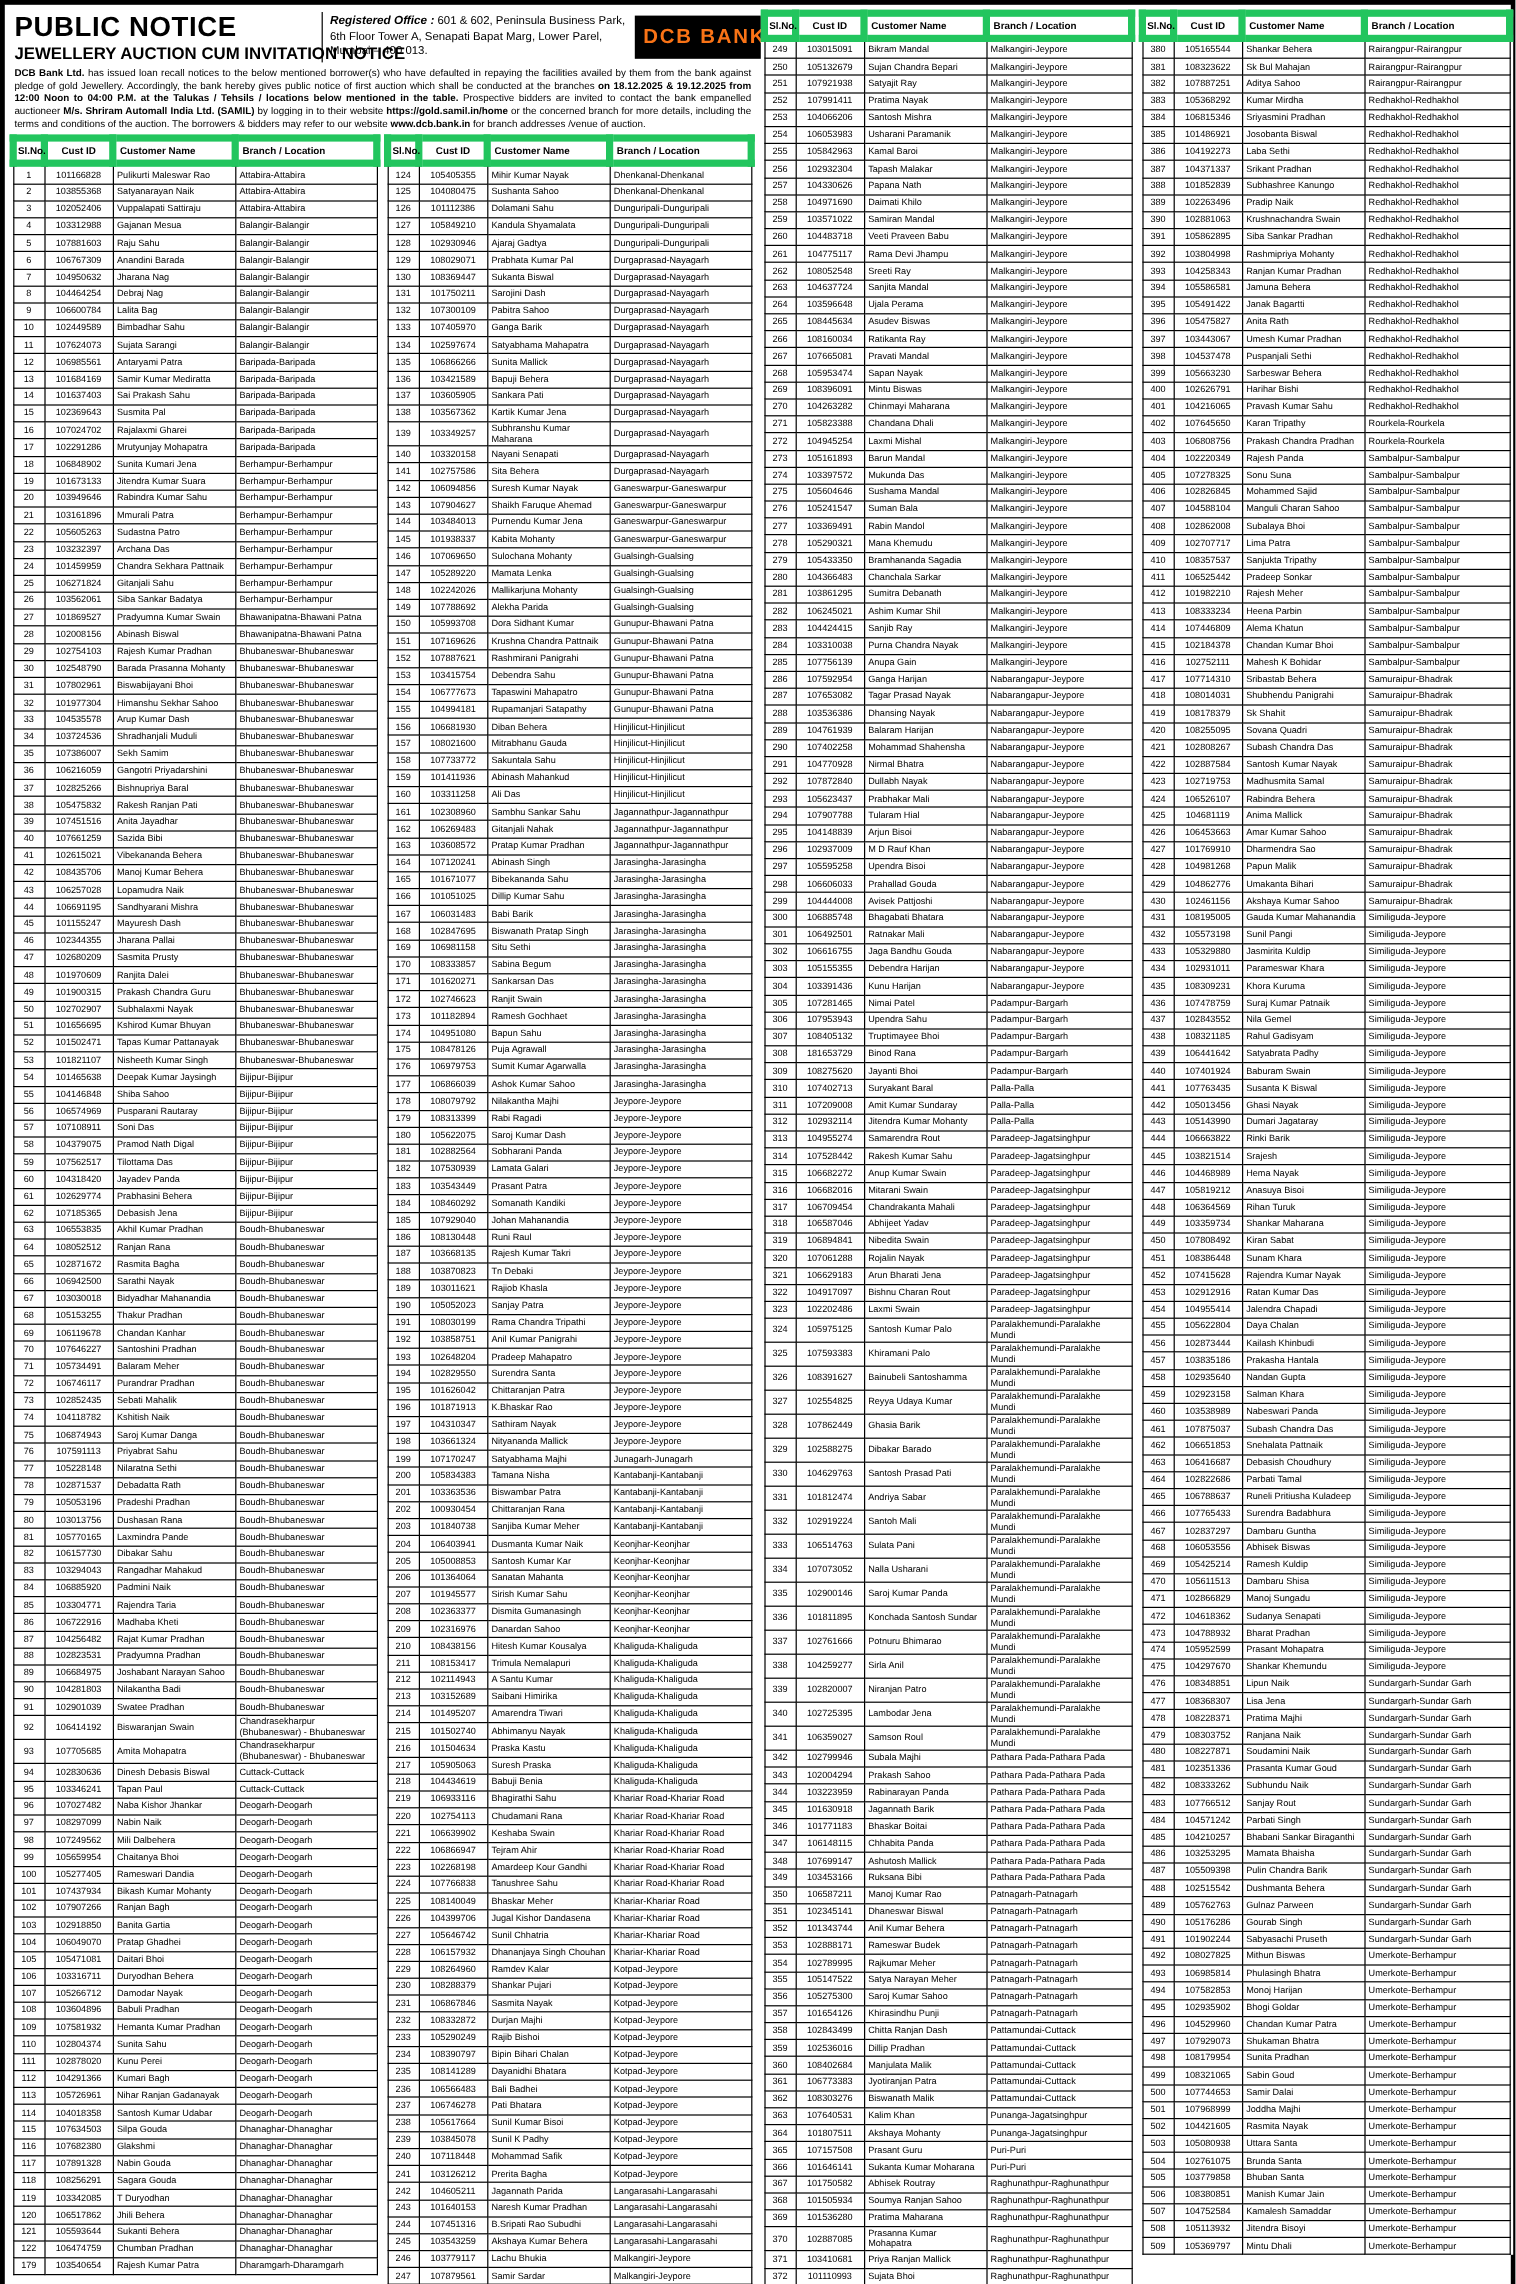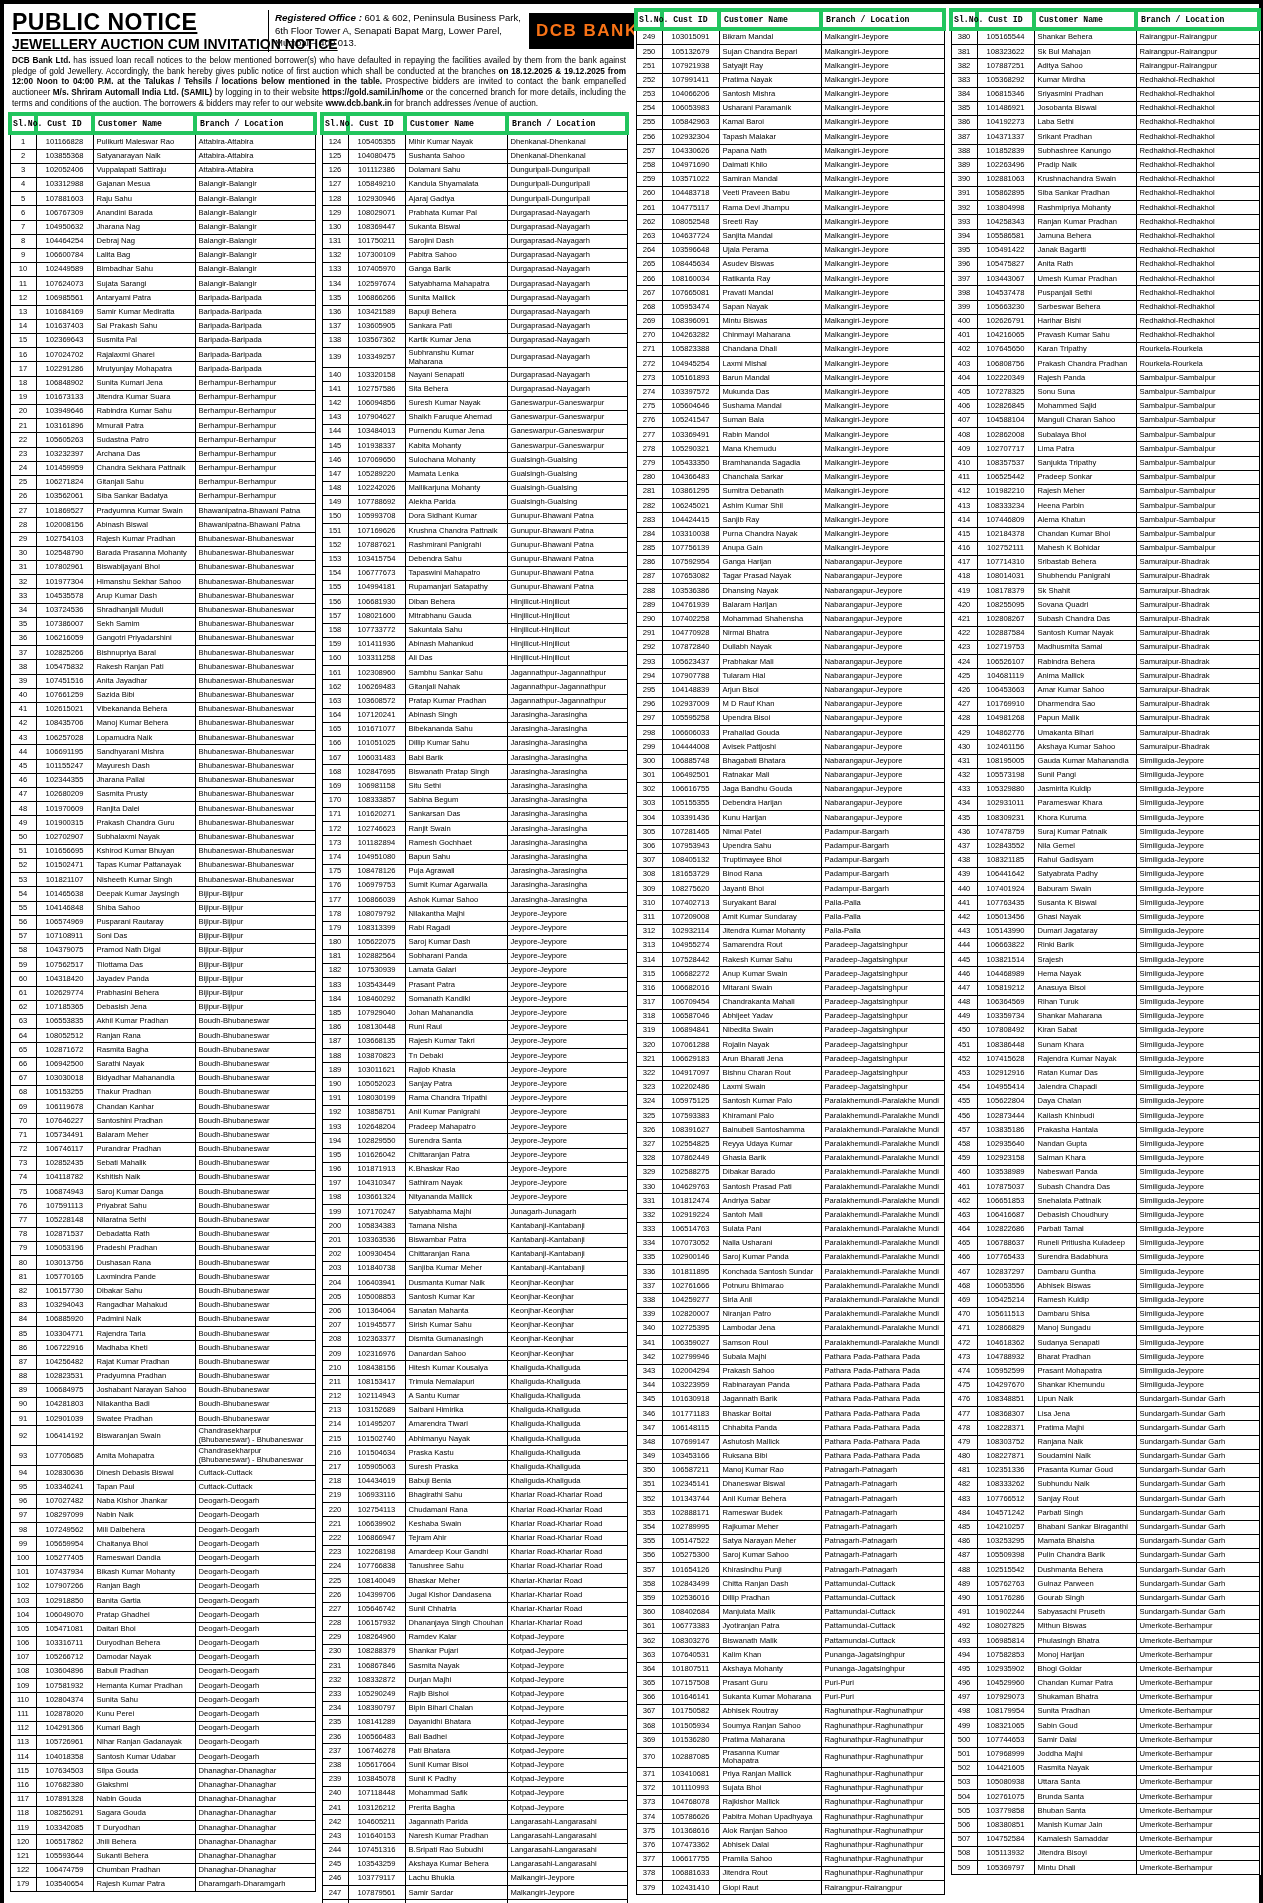--- a/index.html
+++ b/index.html
@@ -4,33 +4,33 @@
 <style>
   html,body{margin:0;padding:0;background:#e8e8e8;}
   .page{
     width:1263px;min-height:1903px;box-sizing:border-box;background:#fff;color:#000;
     border:4px solid #000;padding:4px;display:flex;gap:4px;
     font-family:"Liberation Sans",sans-serif;margin:0 auto;
   }
   .left-col{width:622px;flex:none;display:flex;flex-direction:column;}
   .right-col{flex:1;display:flex;flex-direction:column;}
   .masthead{display:flex;align-items:center;padding:2px 2px 1px 4px;}
-  .titles{width:250px;flex:none;text-decoration:underline;}
+  .titles{width:250px;flex:none;}
   .public-notice{font-size:23px;font-weight:bold;letter-spacing:.5px;line-height:1.05;}
   .sub-notice{font-size:14px;font-weight:bold;margin-top:2px;white-space:nowrap;}
   .mast-divider{width:1px;background:#000;align-self:stretch;margin:0 6px;flex:none;}
   .reg-office{font-size:9.5px;line-height:1.3;width:248px;flex:none;}
   .reg-office b{font-size:9.8px;font-style:italic;}
   .logo{background:#000;color:#f97316;font-weight:bold;font-size:17px;letter-spacing:1.5px;
         padding:8px 7px;margin-left:6px;flex:none;white-space:nowrap;}
   .notice-body{font-size:8.2px;line-height:1.3;text-align:justify;padding:3px 4px 3px 4px;}
   .tables-row{display:flex;gap:3px;align-items:flex-start;}
   table.grp{border-collapse:collapse;table-layout:fixed;width:309px;flex:none;background:#fff;}
   .right-col table.grp{width:312px;}
-  table.grp th{border:4px solid #22c55e;font-size:8.2px;font-weight:bold;padding:2px 3px;height:11px;text-align:left;font-family:Liberation Mono, monospace;}
+  table.grp th{border:6px solid #22c55e;font-size:8.2px;font-weight:bold;padding:2px 3px;height:11px;text-align:left;}
   table.grp th.ctr{text-align:center;padding:2px 1px;}
   table.grp td{border:1px solid #000;font-size:7.6px;padding:1px 3px;height:11.2px;line-height:1.12;
        vertical-align:middle;overflow:hidden;word-wrap:break-word;}
   table.grp td:nth-child(1){text-align:center;padding:1px 1px;}
   table.grp td:nth-child(2){text-align:center;}
   col.c-sl{width:26px;}col.c-id{width:57px;}col.c-name{width:102px;}
   .contd{font-size:12px;font-weight:bold;font-style:italic;text-align:right;padding:6px 12px 2px 0;}
 </style>
 </head>
 <body>

